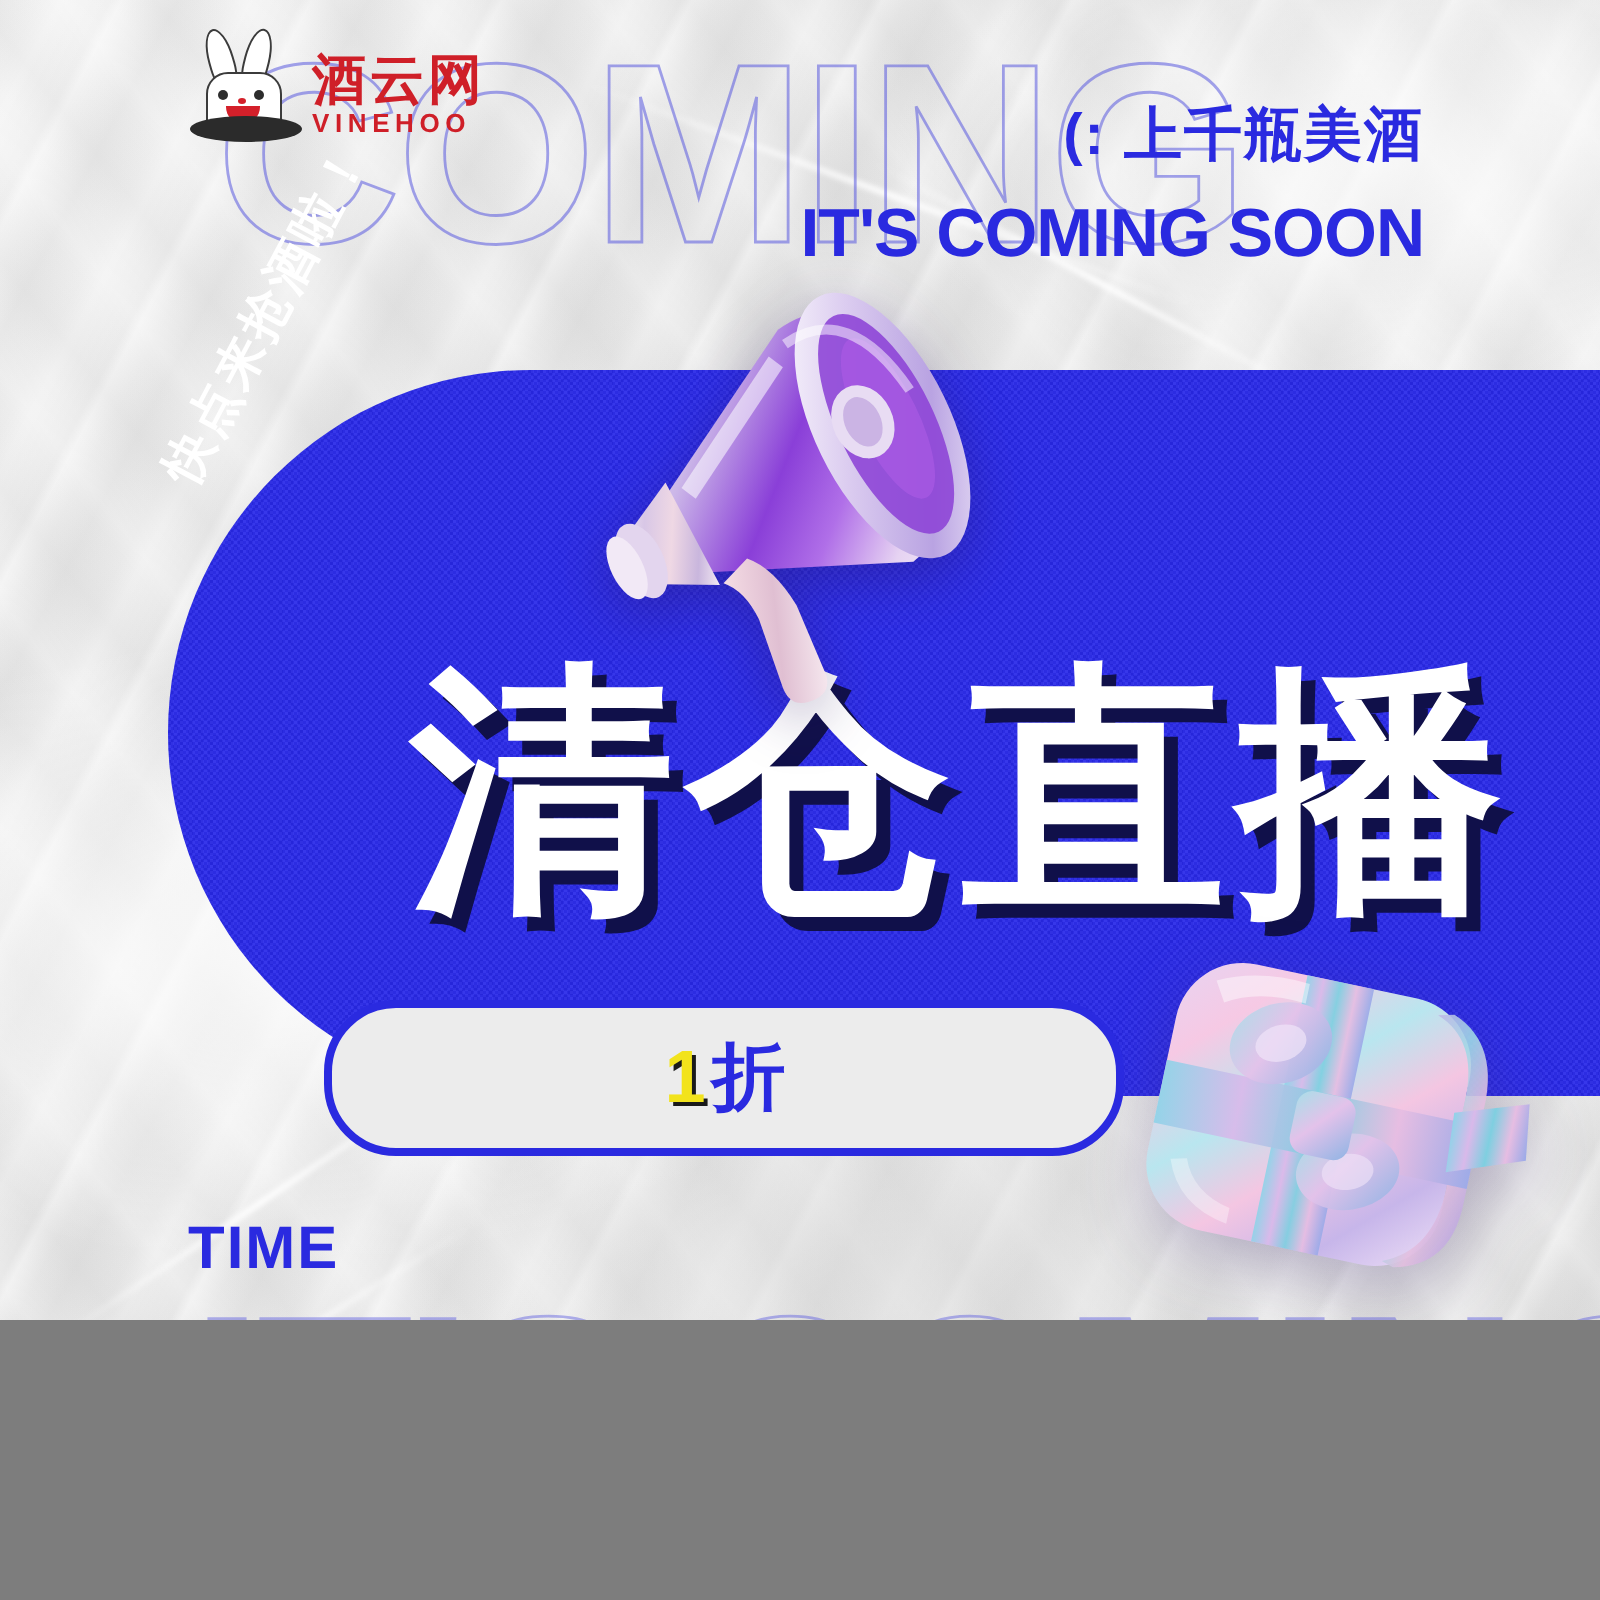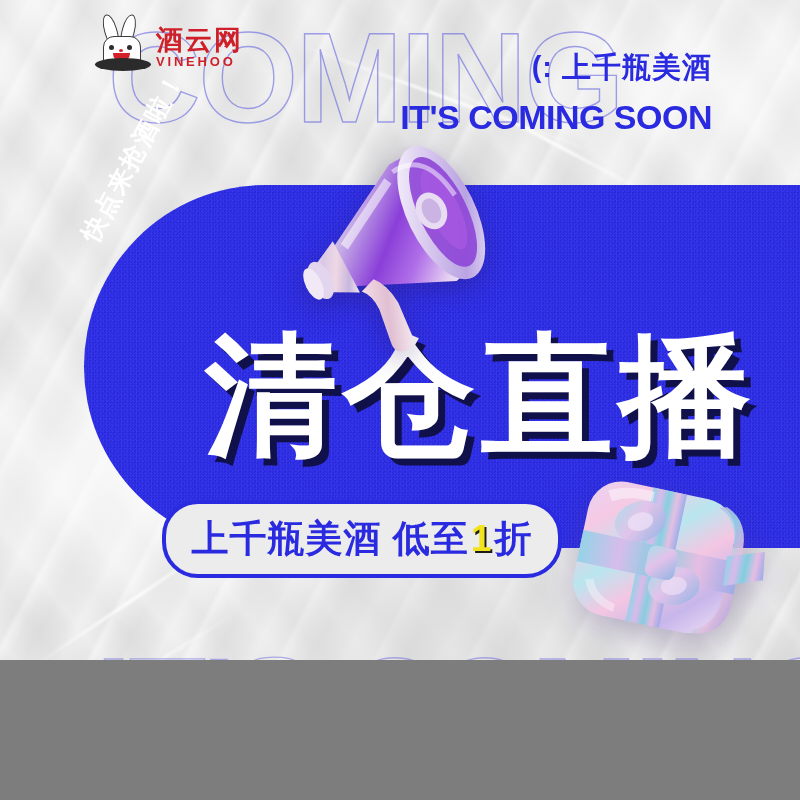--- a/index.html
+++ b/index.html
@@ -502,21 +502,21 @@
 
       <rect x="92" y="92" width="30" height="32" rx="8" fill="url(#gbBow)"></rect>
 
       <path d="M40 48 Q60 38 86 40 L86 50 Q62 48 46 58 Z" fill="#ffffff" opacity=".45"></path>
       <path d="M36 140 Q44 162 70 166 L70 158 Q50 154 44 138 Z" fill="#ffffff" opacity=".35"></path>
     </g>
   </svg>
 
   <div class="pill">
     <div class="pill-text">
-      <span>上千瓶美酒 低至</span>
       <span class="hl">1</span>
       <span>折</span>
     </div>
   </div>
 
+  <div class="time-label">TIME</div>
   <div class="time-hours">19:30 - 22:00</div>
 
 </div>
 
 </body></html>

